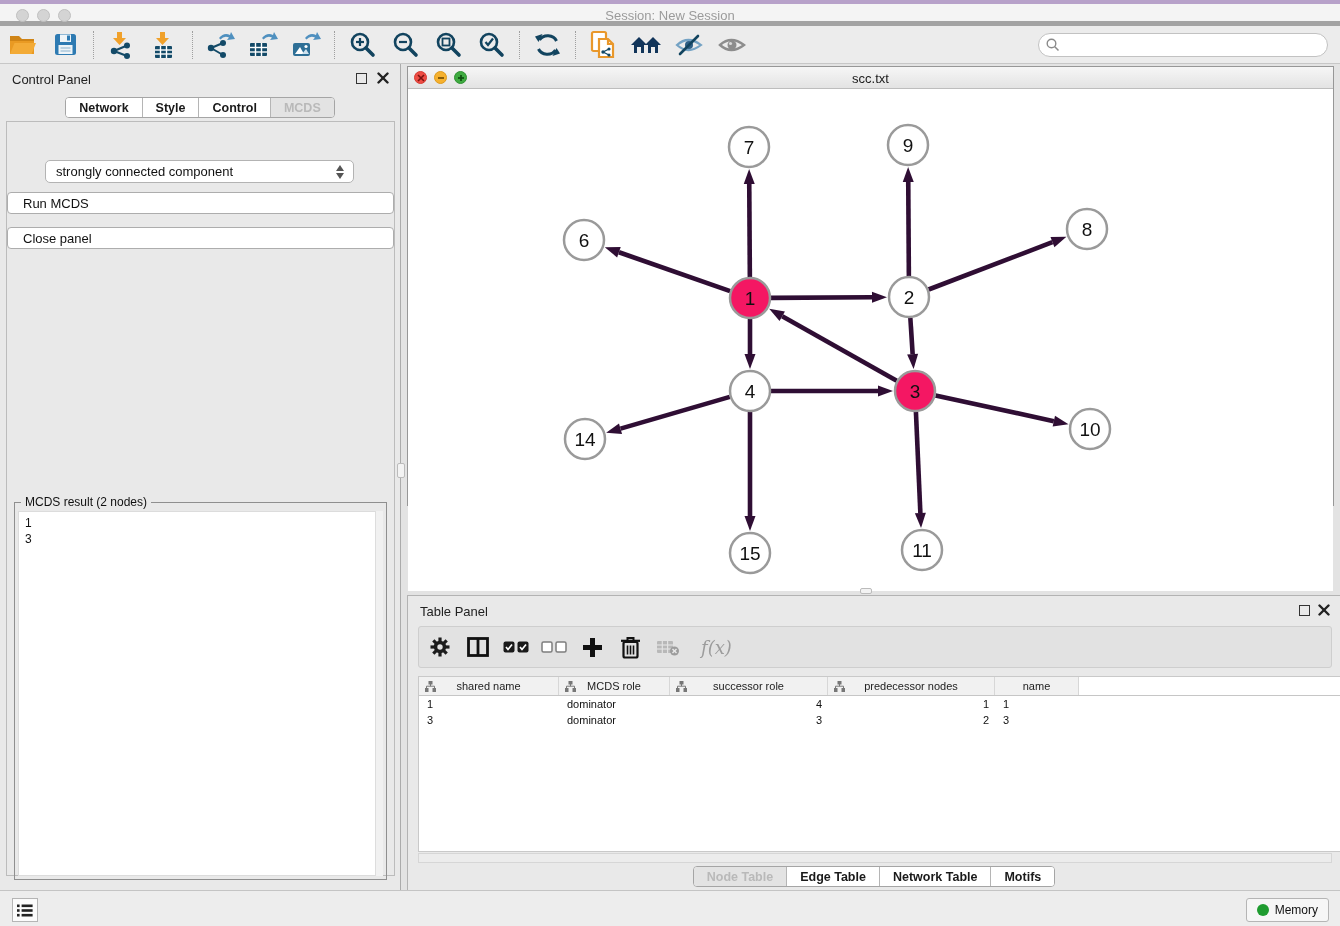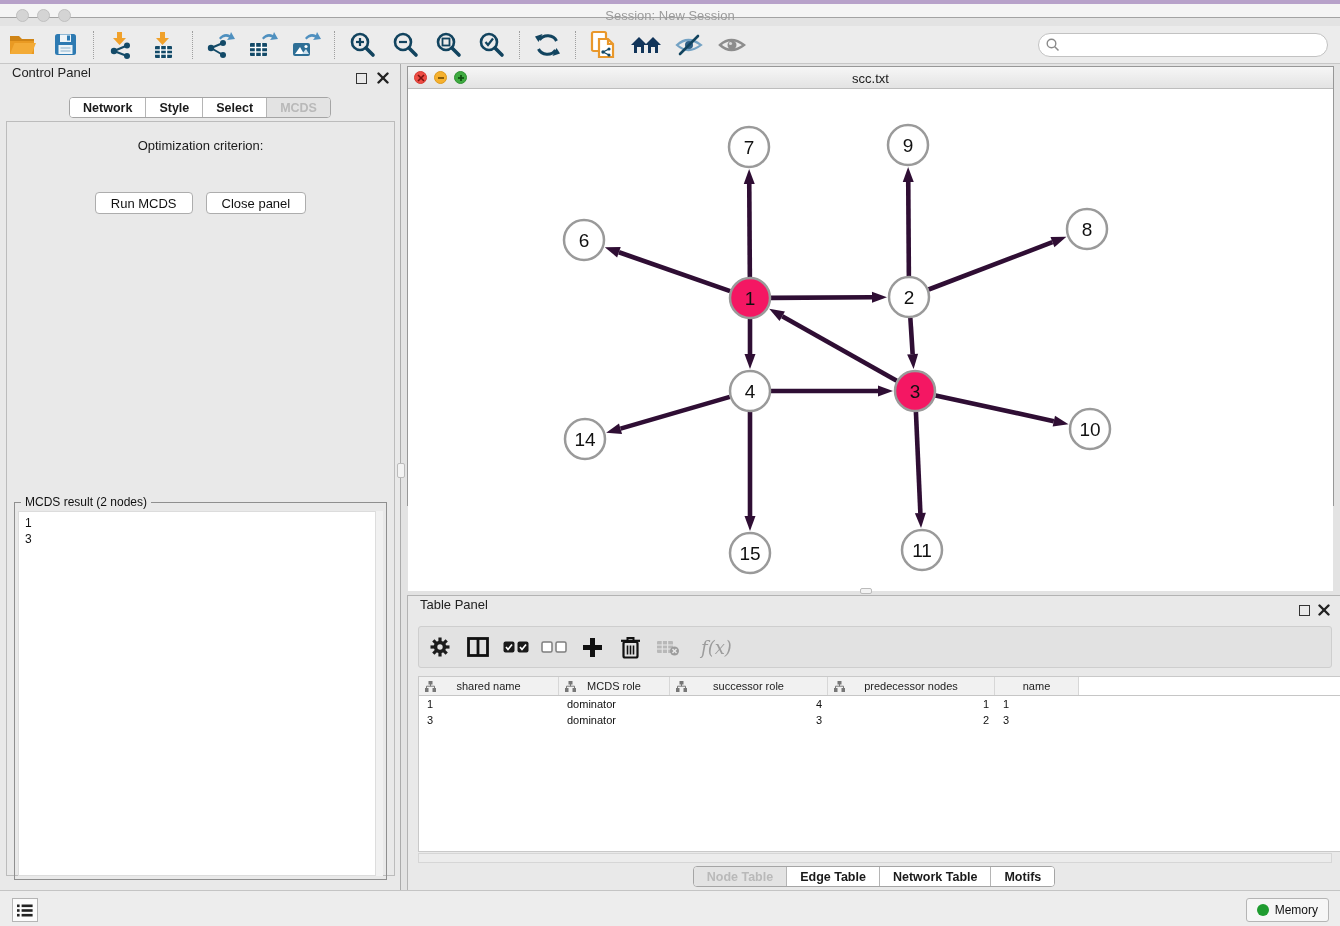--- a/index.html
+++ b/index.html
@@ -1,53 +1,53 @@
 <!DOCTYPE html>
 <html><head>
 <meta charset="utf-8">
 <style>
   * { box-sizing: border-box; margin: 0; padding: 0; }
   html,body { width:1340px; height:926px; overflow:hidden; }
   body { font-family:"Liberation Sans", sans-serif; background:#e3e3e3; position:relative; }
 
   
   .purple-strip { position:absolute; left:0; top:0; width:1340px; height:4px; background:#b7a1c9; }
-  .titlebar { position:absolute; left:0; top:4px; width:1340px; height:14px; background:#f4f4f4; border-bottom:1px solid #a3a3a3; }
+  .titlebar { position:absolute; left:0; top:4px; width:1340px; height:22px; background:#f4f4f4; border-bottom:5px solid #a3a3a3; }
   .titlebar .traffic { position:absolute; top:5px; width:13px; height:13px; border-radius:50%; background:#d4d4d4; border:1px solid #c0c0c0; }
   .titlebar .t1{left:16px}.titlebar .t2{left:37px}.titlebar .t3{left:58px}
   .titlebar .apptitle { position:absolute; left:0; right:0; top:4px; text-align:center; font-size:13px; color:#9b9b9b; }
 
   .toolbar { position:absolute; left:0; top:26px; width:1340px; height:38px; background:#ececec; border-bottom:1px solid #c7c7c7; display:flex; align-items:center; padding-left:5px; }
   .tbtn { width:34px; height:34px; display:flex; align-items:center; justify-content:center; margin-right:9px; flex:0 0 auto; }
   .tsep { width:1px; height:28px; margin:0 10px 0 2px; border-left:1px dotted #9f9f9f; flex:0 0 auto; }
   .search-wrap { position:absolute; right:12px; top:7px; width:290px; height:24px; }
   .search-wrap input { width:100%; height:100%; border:1px solid #c2c2c2; border-radius:12px; background:#fff; padding:0 10px 0 26px; font-size:12px; color:#333; outline:none; }
   .search-glass { position:absolute; left:8px; top:5px; }
 
   
   .control-panel { position:absolute; left:0; top:64px; width:401px; height:826px; background:#e9e9e9; border-right:1px solid #ababab; }
   .panel-header { position:relative; height:30px; }
-  .panel-header .ptitle { position:absolute; left:12px; top:1px; font-size:13px; color:#222; }
+  .panel-header .ptitle { position:absolute; left:12px; top:8px; font-size:13px; color:#222; }
   .panel-float { position:absolute; width:11px; height:11px; border:1.7px solid #333; top:9px; }
   .panel-close { position:absolute; top:8px; }
   .cp-float{ right:33px; } .cp-close{ right:11px; }
 
   .seg-tabs { display:flex; border:1px solid #a5a5a5; border-radius:4px; overflow:hidden; background:#fff; height:21px; }
   .seg-tab { display:flex; align-items:center; padding:0 13px; font-size:12.5px; font-weight:600; color:#1a1a1a; background:#fff; border-left:1px solid #b5b5b5; cursor:default; white-space:nowrap; }
   .seg-tab:first-child { border-left:none; }
   .seg-tab.selected { background:#e3e3e3; color:#b9b9b9; }
   .cp-tabs-row { position:absolute; left:0; top:33px; width:100%; display:flex; justify-content:center; }
 
   .cp-box { position:absolute; left:6px; top:57px; width:389px; height:755px; border:1px solid #bcbcbc; background:#e9e9e9; }
   .opt-label { position:absolute; left:0; right:0; top:16px; text-align:center; font-size:13px; color:#1a1a1a; }
   .dropdown { position:absolute; left:38px; top:38px; width:309px; height:23px; background:#fff; border:1px solid #b3b3b3; border-radius:5px; font-size:13px; color:#111; display:flex; align-items:center; padding-left:10px; }
   .dd-stepper { position:absolute; right:7px; top:3px; width:12px; height:16px; }
   .dd-up { width:0;height:0;border-left:4.5px solid transparent;border-right:4.5px solid transparent;border-bottom:6px solid #555; margin:1px auto 2px; }
   .dd-down { width:0;height:0;border-left:4.5px solid transparent;border-right:4.5px solid transparent;border-top:6px solid #555; margin:0 auto; }
-  .cp-buttons { position:absolute; left:0; right:0; top:70px; display:flex; justify-content:center; gap:13px; }
+  .cp-buttons { position:absolute; left:0; right:0; top:70px; display:flex; justify-content:space-between; gap:13px;flex-direction:column; }
   .btn { height:22px; background:#fff; border:1px solid #adadad; border-radius:4px; font-size:13px; color:#111; padding:0 15px; display:flex; align-items:center; font-family:"Liberation Sans",sans-serif; }
 
   .mcds-fieldset { position:absolute; left:7px; top:380px; width:373px; height:378px; border:1px solid #8f8f8f; }
   .mcds-legend { position:absolute; left:6px; top:-8px; background:#e9e9e9; padding:0 4px; font-size:12px; color:#111; }
   .mcds-textarea { position:absolute; left:3px; top:8px; right:3px; bottom:3px; background:#fff; border:1px solid #dcdcdc; font-size:12px; color:#111; line-height:16px; padding:3px 6px; white-space:pre; }
   .mcds-vscroll { position:absolute; right:3px; top:8px; bottom:3px; width:8px; background:#f1f1f1; border-left:1px solid #ddd; }
 
   
   .net-frame { position:absolute; left:407px; top:66px; width:927px; height:440px; border:1px solid #979797; background:#fff; }
   .net-titlebar { position:absolute; left:0; top:0; right:0; height:22px; background:linear-gradient(#f6f6f6,#e3e3e3); border-bottom:1px solid #bdbdbd; }
@@ -254,27 +254,33 @@
     <div class="panel-float cp-float"></div>
     <svg class="panel-close cp-close" width="12" height="12" viewBox="0 0 12 12">
         <line x1="1.5" y1="1.5" x2="10.5" y2="10.5" stroke="#222" stroke-width="2.4" stroke-linecap="round"></line>
         <line x1="10.5" y1="1.5" x2="1.5" y2="10.5" stroke="#222" stroke-width="2.4" stroke-linecap="round"></line>
       </svg>
   </div>
   <div class="cp-tabs-row">
     <div class="seg-tabs" id="cp-tabs">
         <div class="seg-tab">Network</div>
         <div class="seg-tab">Style</div>
-        <div class="seg-tab">Select</div>
+        <div class="seg-tab">Control</div>
         <div class="seg-tab selected">MCDS</div>
       </div>
   </div>
 
   <div class="cp-box">
-    <div class="opt-label">Optimization criterion:</div>
+    <div class="dropdown">
+      <span>strongly connected component</span>
+      <div class="dd-stepper">
+          <div class="dd-up"></div>
+          <div class="dd-down"></div>
+        </div>
+    </div>
     <div class="cp-buttons">
       <button class="btn">Run MCDS</button>
       <button class="btn">Close panel</button>
     </div>
     <div class="mcds-fieldset">
       <div class="mcds-legend">MCDS result (2 nodes)</div>
       <div class="mcds-textarea" id="mcds-lines">1
 3</div>
       <div class="mcds-vscroll"></div>
     </div>

